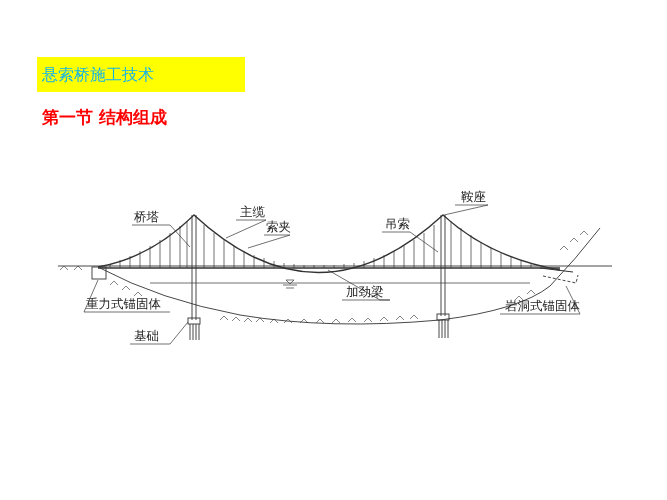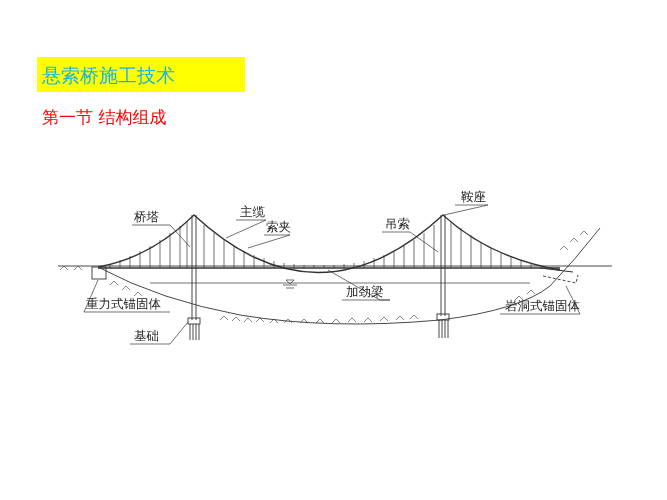--- a/index.html
+++ b/index.html
@@ -1,19 +1,19 @@
 <!DOCTYPE html>
 <html><head>
   <meta charset="utf-8">
   <style>
     html, body { margin: 0; padding: 0; background: #ffffff; }
     body { width: 667px; height: 500px; position: relative; overflow: hidden; font-family: "DejaVu Sans", sans-serif; }
     .title-box { position: absolute; left: 37px; top: 57px; width: 208px; height: 35px; background: #ffff00; }
-    .title-text { position: absolute; left: 42px; top: 62px; font-size: 19px; line-height: 26px; color: #14b4e8; font-family: "DejaVu Sans", sans-serif; letter-spacing: 0px; }
-    .subtitle { position: absolute; left: 42px; top: 106px; font-size: 17px; line-height: 22px; font-weight: normal; color: #ff0000; font-family: "DejaVu Sans", sans-serif; }
+    .title-text { position: absolute; left: 42px; top: 62px; font-size: 16px; line-height: 26px; color: #14b4e8; font-family: "DejaVu Sans", sans-serif; letter-spacing: 0px; }
+    .subtitle { position: absolute; left: 42px; top: 106px; font-size: 17px; line-height: 22px; font-weight: bold; color: #ff0000; font-family: "DejaVu Sans", sans-serif; }
     .diagram { position: absolute; left: 0; top: 0; }
     .lbl { font-family: "DejaVu Serif", serif; font-size: 12.5px; fill: #222; }
   </style>
 </head>
 <body>
 
 <div class="title-box"></div>
 <div class="title-text">悬索桥施工技术</div>
 <div class="subtitle">第一节  结构组成</div>
 

